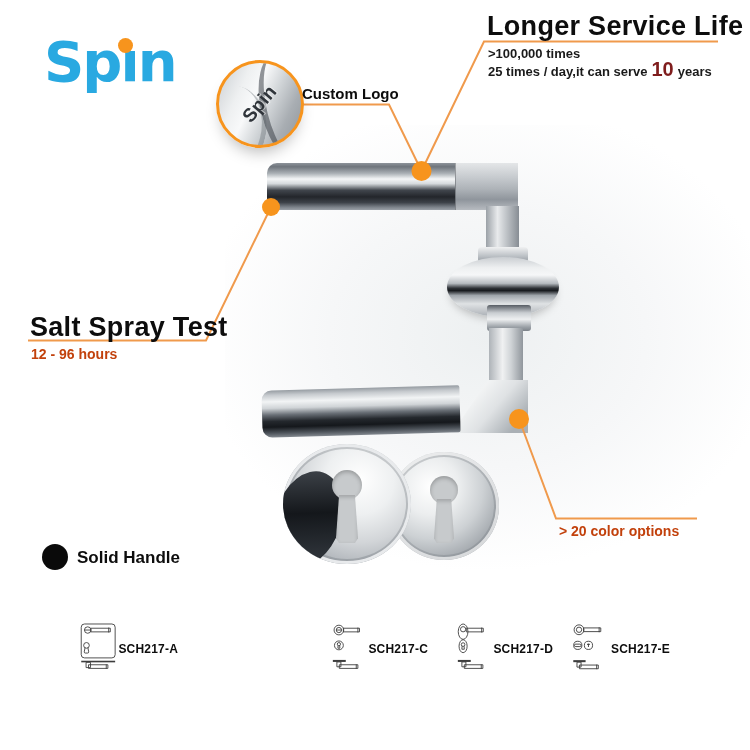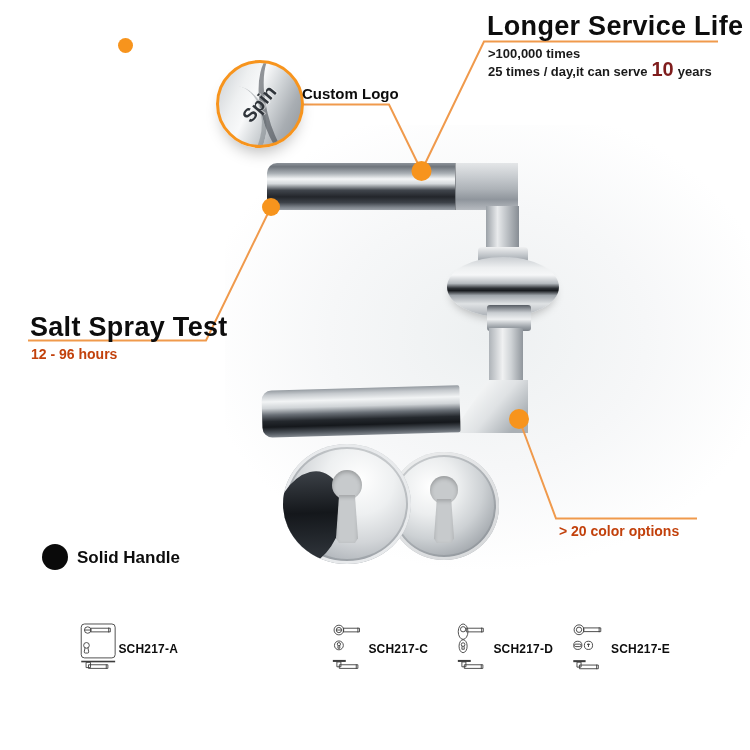--- a/index.html
+++ b/index.html
@@ -127,20 +127,23 @@
   <svg class="abs lines-svg" width="750" height="750" viewBox="0 0 750 750">
     <polyline points="718,41.5 484,41.5 421.5,171" fill="none" stroke="#f09a4c" stroke-width="2"></polyline>
     <polyline points="301,104.5 389,104.5 421.5,171" fill="none" stroke="#f09a4c" stroke-width="2"></polyline>
     <polyline points="28,340.5 206,340.5 271,207" fill="none" stroke="#f09a4c" stroke-width="2"></polyline>
     <polyline points="697,518.5 556,518.5 519,419" fill="none" stroke="#f09a4c" stroke-width="2"></polyline>
     <circle cx="421.5" cy="171" r="10" fill="#f7941d"></circle>
     <circle cx="271" cy="207" r="9" fill="#f7941d"></circle>
     <circle cx="519" cy="419" r="10" fill="#f7941d"></circle>
   </svg>
 
+  <div class="abs logo z10">
+    <span>Sp</span><span>ı</span><span>n</span>
+  </div>
   <div class="abs logo-dot z10"></div>
 
   <div class="abs magnifier">
     <div class="magnifier-band"></div>
     <div class="magnifier-band2"></div>
     <div class="engraved">Spin</div>
   </div>
   <div class="abs label-15 z10" style="left:302px;top:85px;">Custom Logo</div>
 
   <div class="abs title z10" style="left:487px;top:11px;">Longer Service Life</div>

